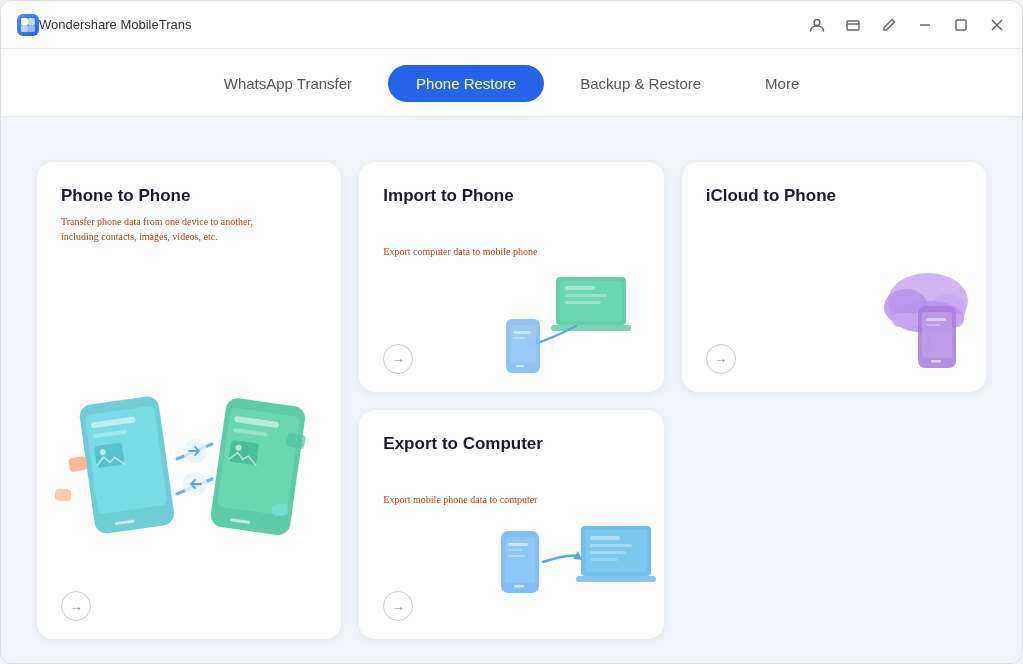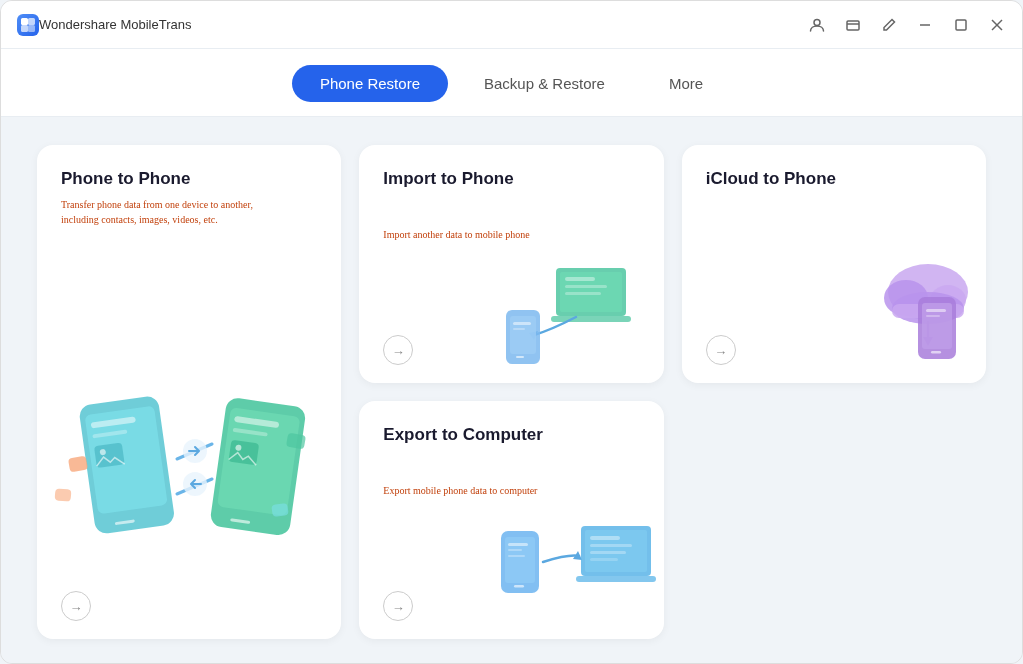--- a/index.html
+++ b/index.html
@@ -93,21 +93,21 @@
     }
 
     .nav-tab.active {
       background: #2563eb;
       color: #ffffff;
     }
 
     
     .main-content {
       flex: 1;
-      padding: 28px 36px 24px;
+      padding: 45px 36px 24px;
       background: #f0f4f8;
       display: grid;
       grid-template-columns: 1fr 1fr 1fr;
       grid-template-rows: 1fr 1fr;
       gap: 18px;
       overflow: hidden;
     }
 
     
     .card {
@@ -213,20 +213,21 @@
     <div class="title-bar-icon close">
       <svg width="16" height="16" viewBox="0 0 16 16" fill="none" stroke="#666" stroke-width="1.5">
         <line x1="3" y1="3" x2="13" y2="13"></line>
         <line x1="13" y1="3" x2="3" y2="13"></line>
       </svg>
     </div>
   </div>
 </div>
 
 <div class="nav-bar">
+  <button class="nav-tab">WhatsApp Transfer</button>
   <button class="nav-tab active">Phone Restore</button>
   <button class="nav-tab">Backup &amp; Restore</button>
   <button class="nav-tab">More</button>
 </div>
 
 <div class="main-content">
 
   <div class="card large">
     <div class="card-title">Phone to Phone</div>
     <div class="card-desc">Transfer phone data from one device to another, including contacts, images, videos, etc.</div>
@@ -274,21 +275,21 @@
       <rect x="225" y="135" width="16" height="12" rx="4" fill="#7cdfe8" opacity="0.6" transform="rotate(-8, 233, 141)"></rect>
     </svg>
 
     <div class="card-arrow">
       <span>→</span>
     </div>
   </div>
 
   <div class="card card-small">
     <div class="card-title">Import to Phone</div>
-    <div class="card-desc">Import another data to mobile phone</div>
+    <div class="card-desc">Export computer data to mobile phone</div>
 
     <svg style="position:absolute; right:8px; bottom:8px; width:160px; height:120px;" viewBox="0 0 160 120" fill="none">
 
       <g transform="translate(55, 8)">
         <rect x="5" y="5" width="70" height="48" rx="4" fill="#4dc6a0" opacity="0.85"></rect>
         <rect x="9" y="9" width="62" height="40" rx="2" fill="#6dd9b3" opacity="0.8"></rect>
         <rect x="0" y="53" width="80" height="6" rx="3" fill="#4dc6a0" opacity="0.75"></rect>
 
         <rect x="14" y="14" width="30" height="4" rx="2" fill="white" opacity="0.4"></rect>
         <rect x="14" y="22" width="42" height="3" rx="1.5" fill="white" opacity="0.3"></rect>

